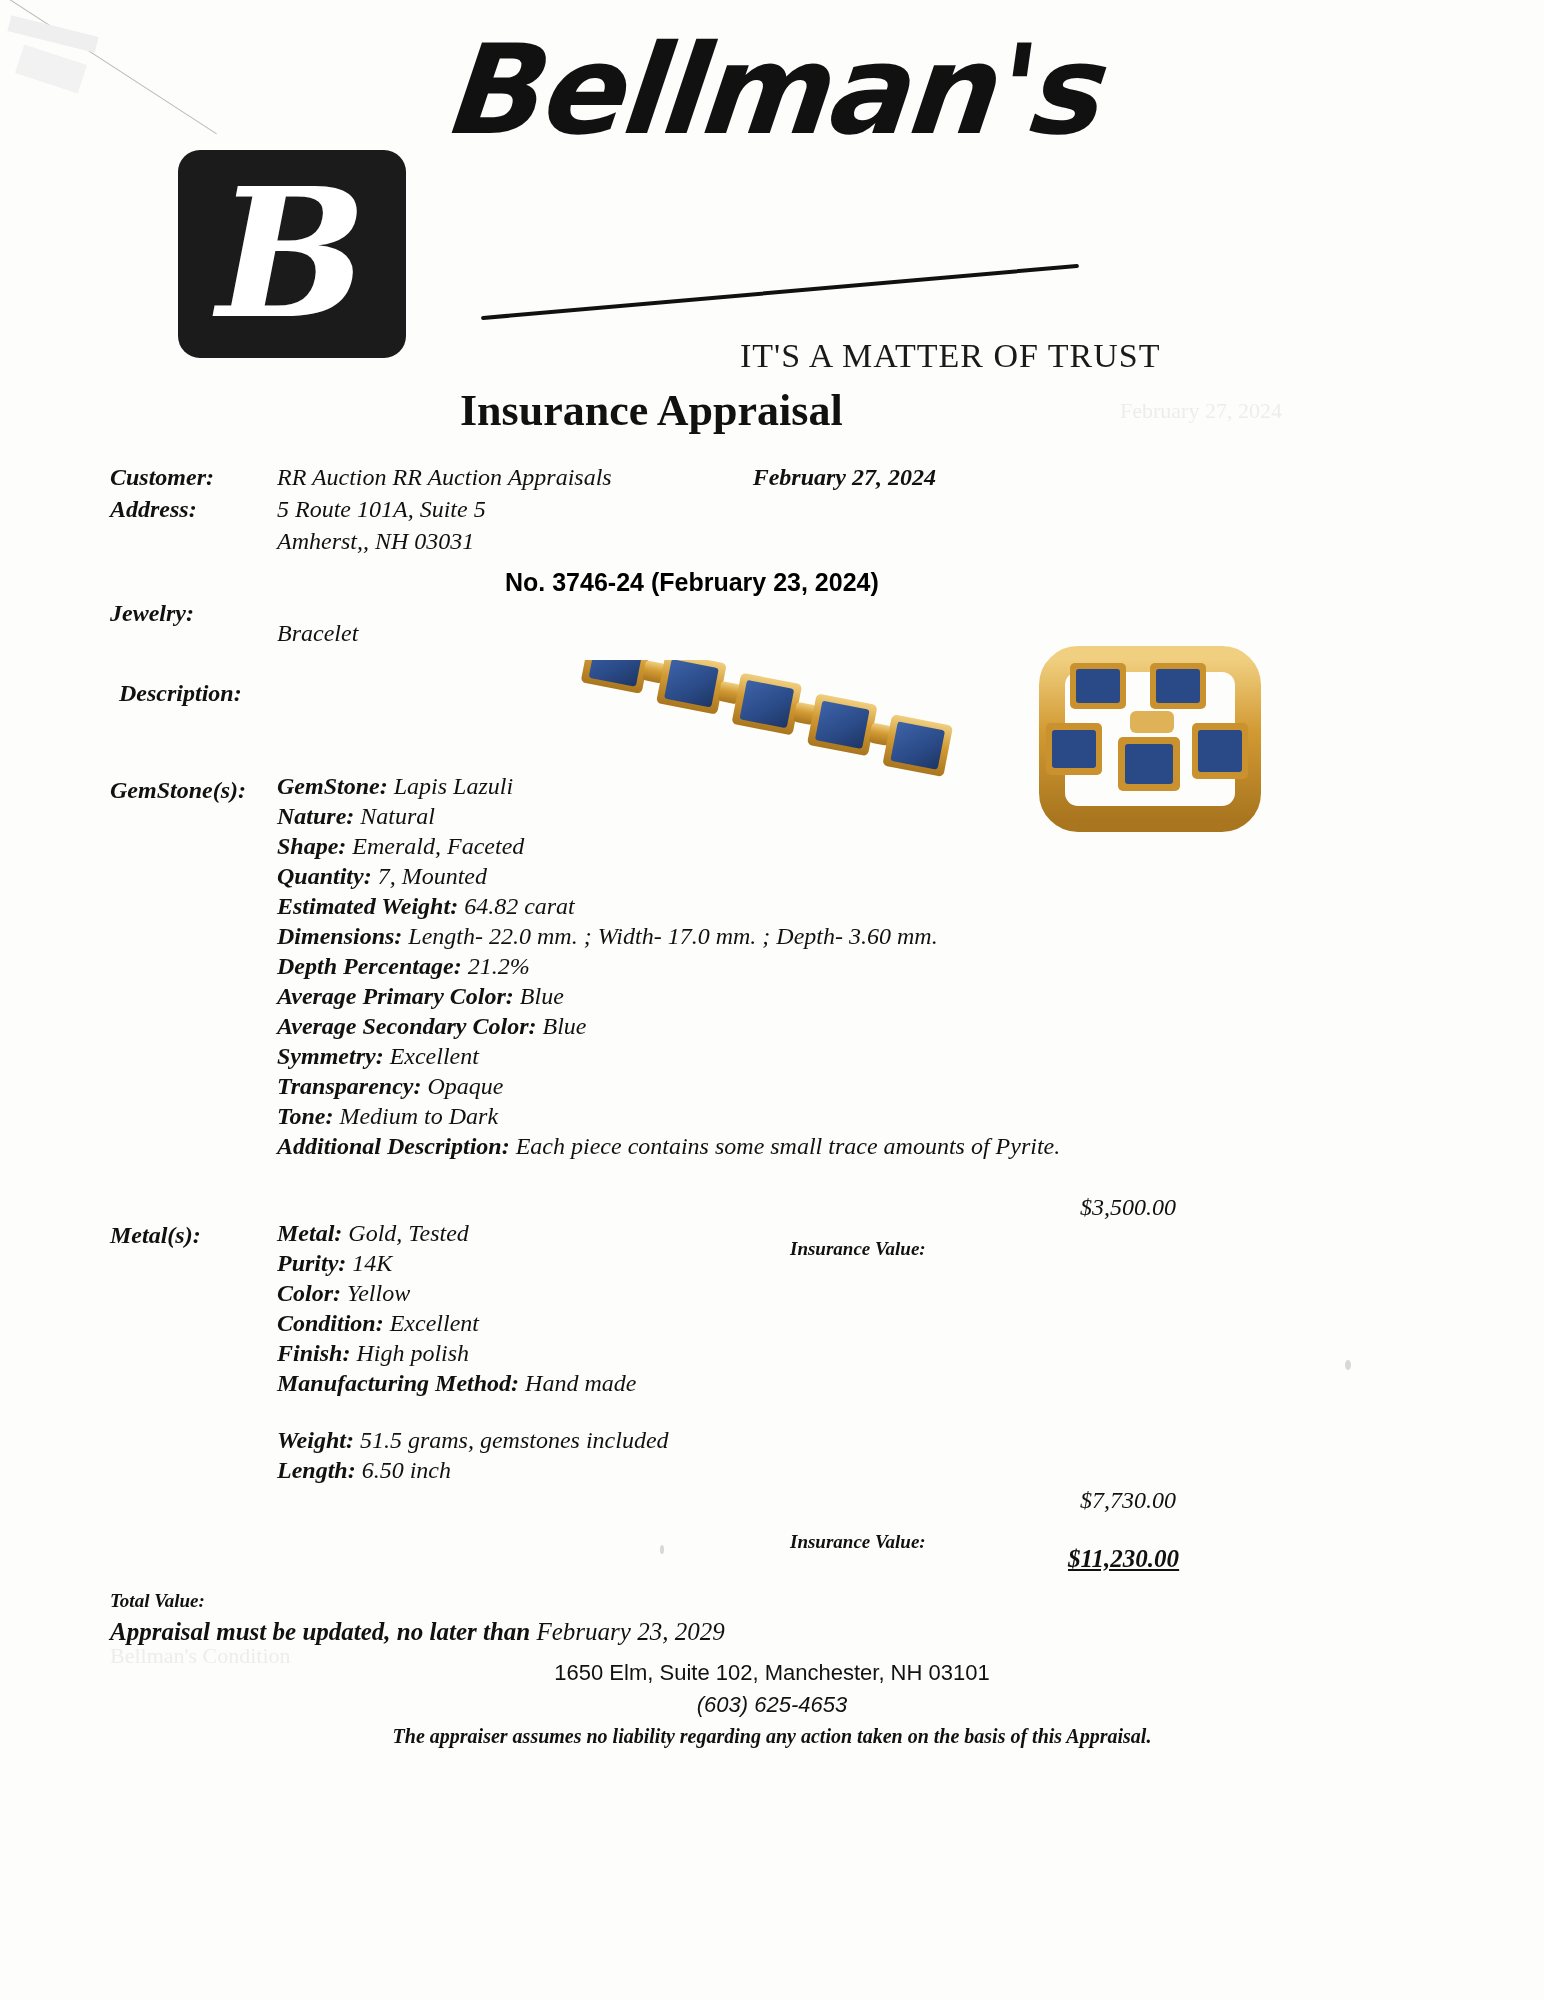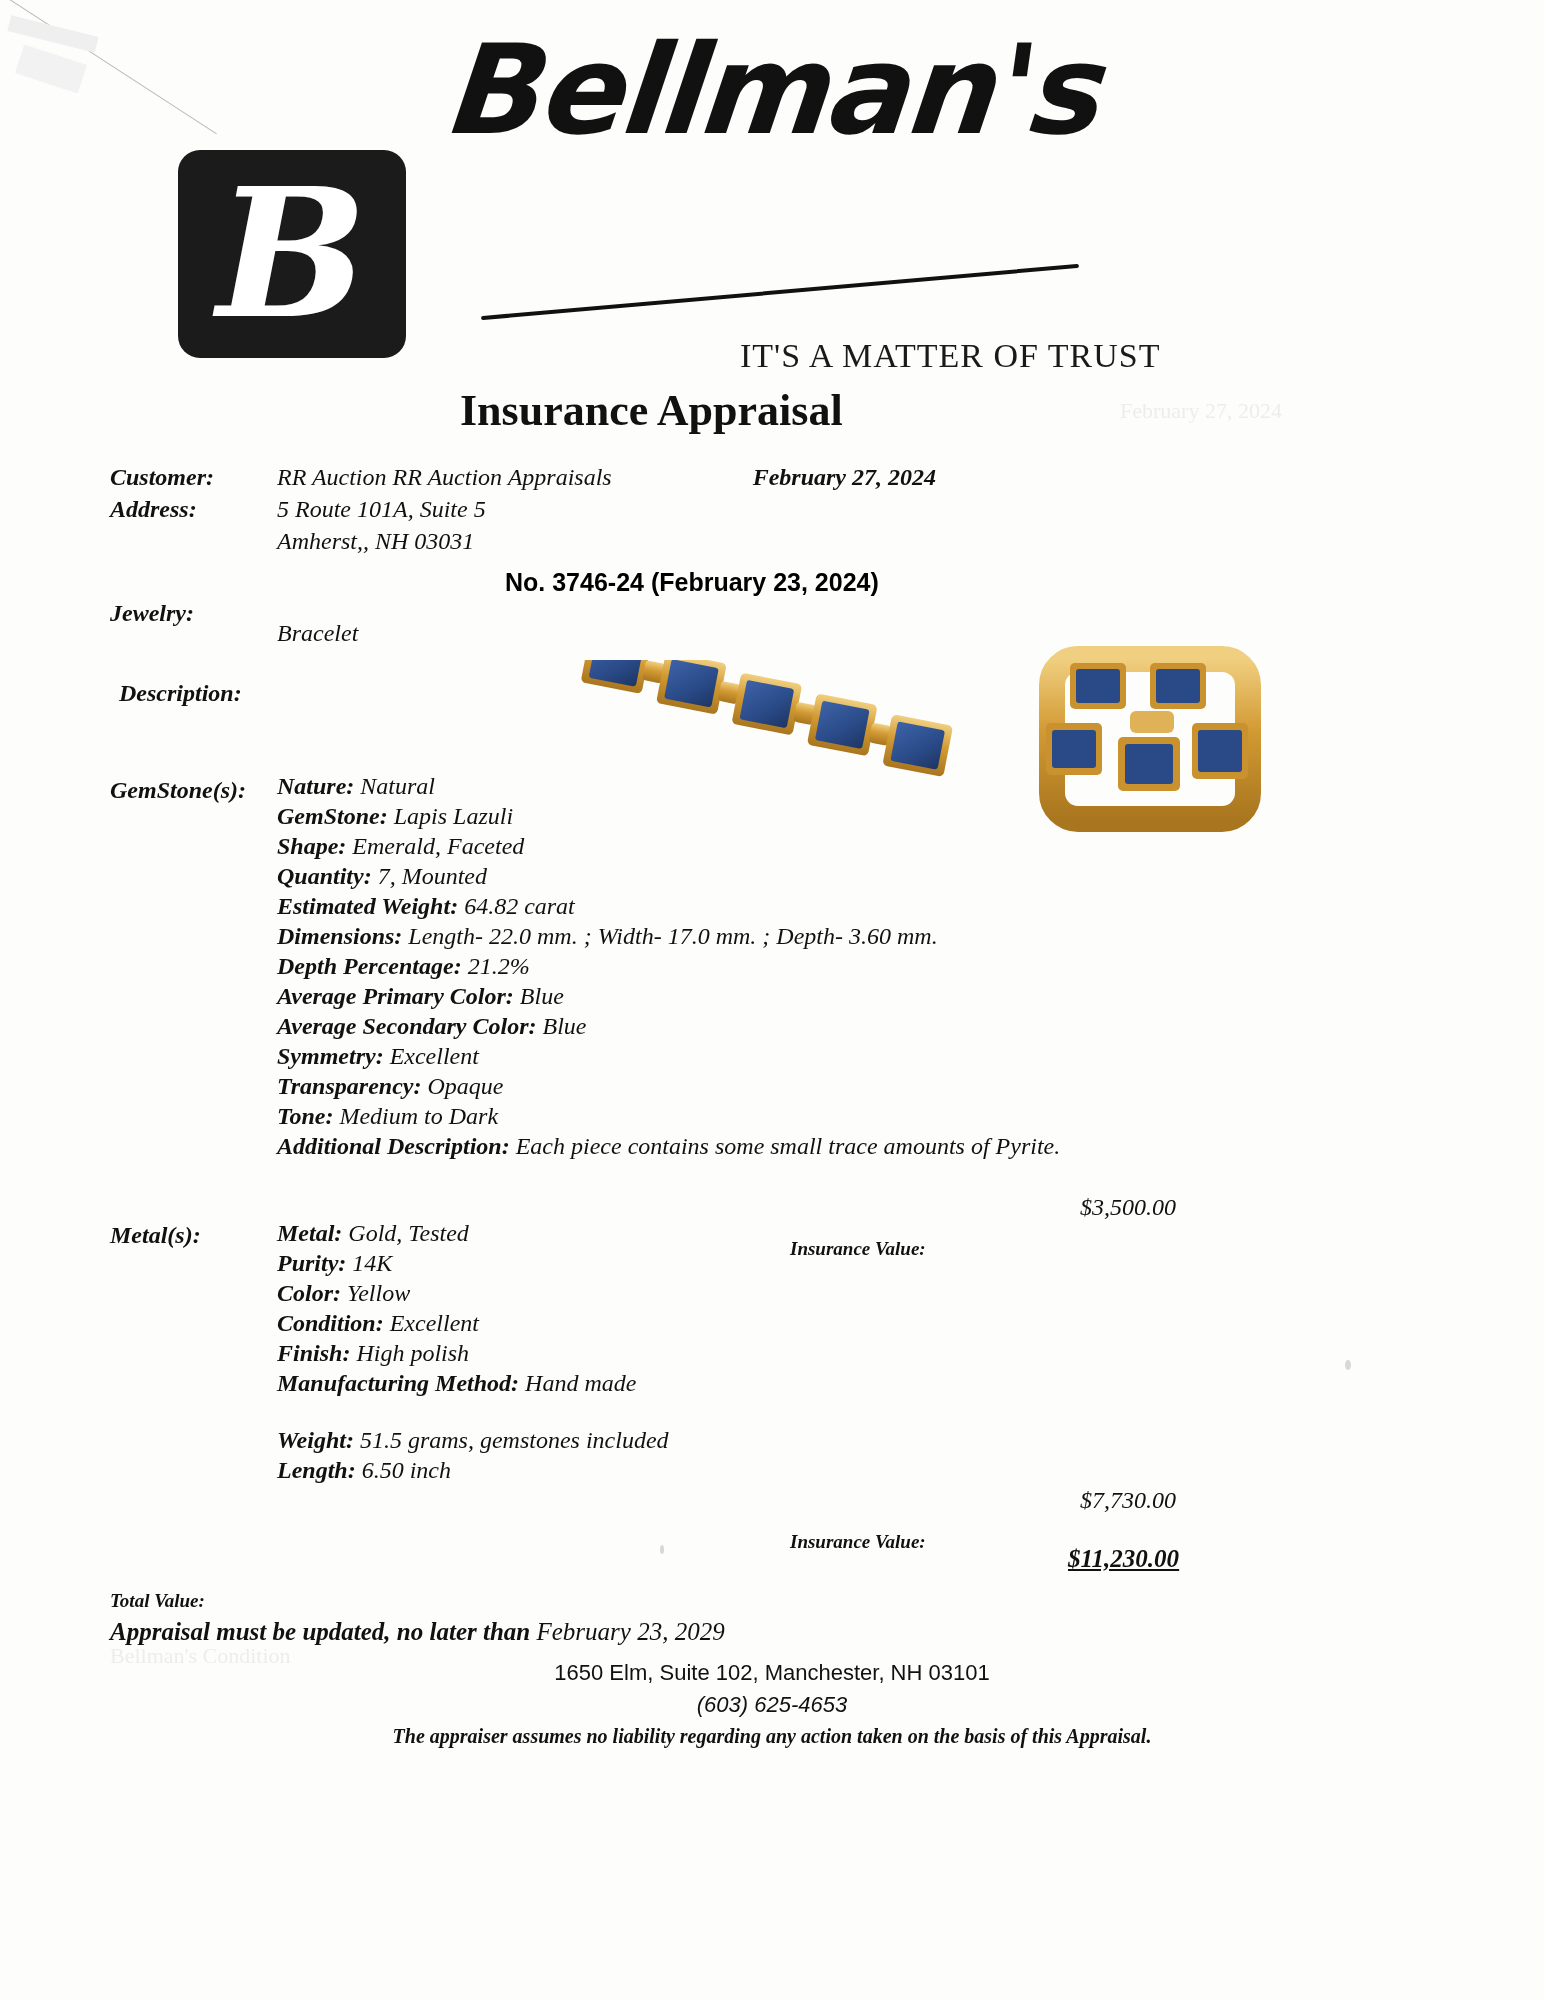--- a/index.html
+++ b/index.html
@@ -379,22 +379,22 @@
         <rect x="162" y="78" width="56" height="56" rx="5" fill="#c9922f"></rect>
         <rect x="168" y="85" width="44" height="42" rx="3" fill="#2a4a87"></rect>
         <rect x="100" y="66" width="44" height="22" rx="6" fill="#e0b258"></rect>
       </g>
     </svg>
   </div>
 
   <div class="label-col" style="left:110px; top:777px;">GemStone(s):</div>
 
   <div class="block" style="left:277px; top:771px;">
+    <div class="spec-line"><b>GemStone:</b> <span>Lapis Lazuli</span></div>
     <div class="spec-line"><b>Nature:</b> <span>Natural</span></div>
-    <div class="spec-line"><b>GemStone:</b> <span>Lapis Lazuli</span></div>
     <div class="spec-line"><b>Shape:</b> <span>Emerald, Faceted</span></div>
     <div class="spec-line"><b>Quantity:</b> <span>7, Mounted</span></div>
     <div class="spec-line"><b>Estimated Weight:</b> <span>64.82 carat</span></div>
     <div class="spec-line"><b>Dimensions:</b> <span>Length- 22.0 mm. ; Width- 17.0 mm. ; Depth- 3.60 mm.</span></div>
     <div class="spec-line"><b>Depth Percentage:</b> <span>21.2%</span></div>
     <div class="spec-line"><b>Average Primary Color:</b> <span>Blue</span></div>
     <div class="spec-line"><b>Average Secondary Color:</b> <span>Blue</span></div>
     <div class="spec-line"><b>Symmetry:</b> <span>Excellent</span></div>
     <div class="spec-line"><b>Transparency:</b> <span>Opaque</span></div>
     <div class="spec-line"><b>Tone:</b> <span>Medium to Dark</span></div>

